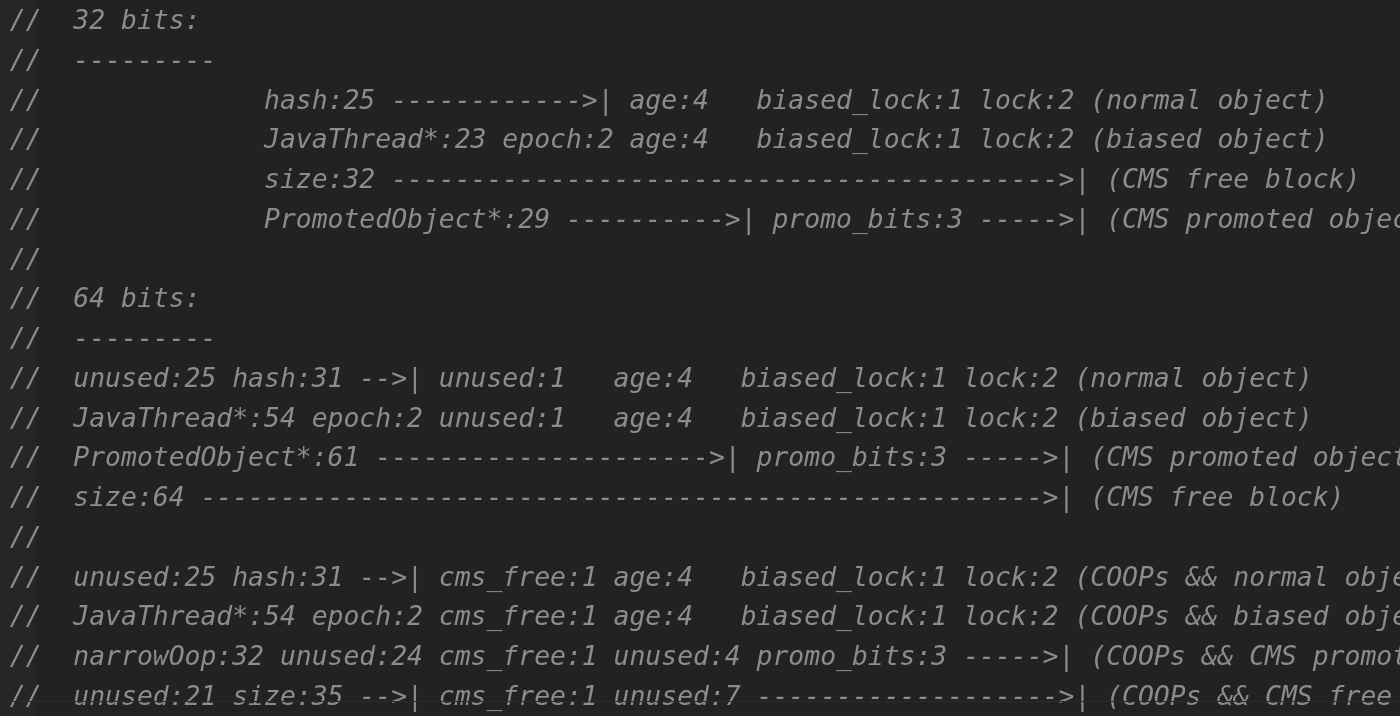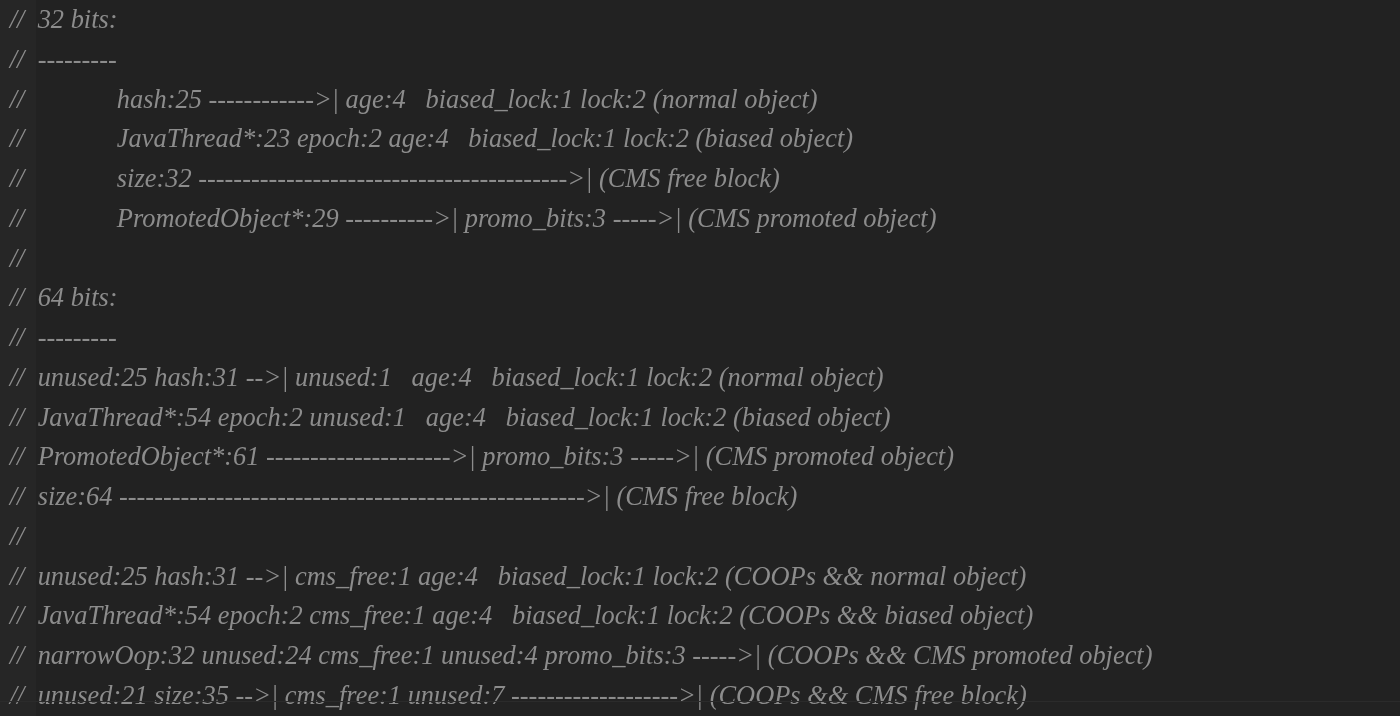--- a/index.html
+++ b/index.html
@@ -12,21 +12,20 @@
     height: 716px;
     overflow: hidden;
     font-family: "DejaVu Sans Mono", "Liberation Mono", monospace;
   }
 
   #editor {
     position: relative;
     width: 1400px;
     height: 716px;
     background: #222222;
-    font-family: Liberation Serif, serif;
   }
 
   
   #gutter {
     position: absolute;
     left: 0;
     top: 0;
     width: 36px;
     height: 716px;
     background: #262626;

